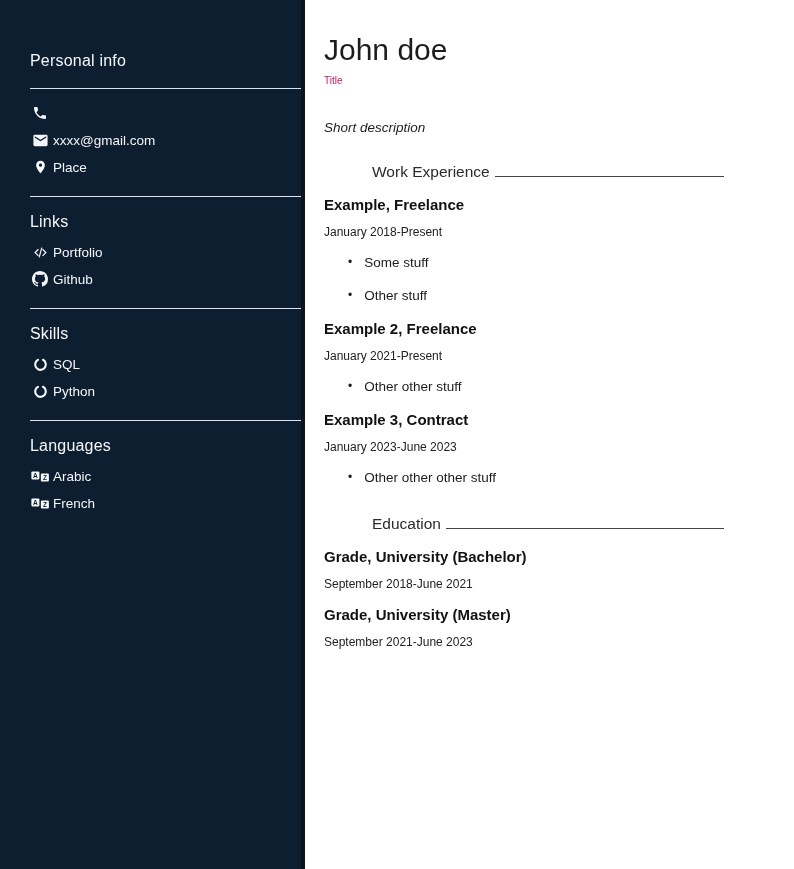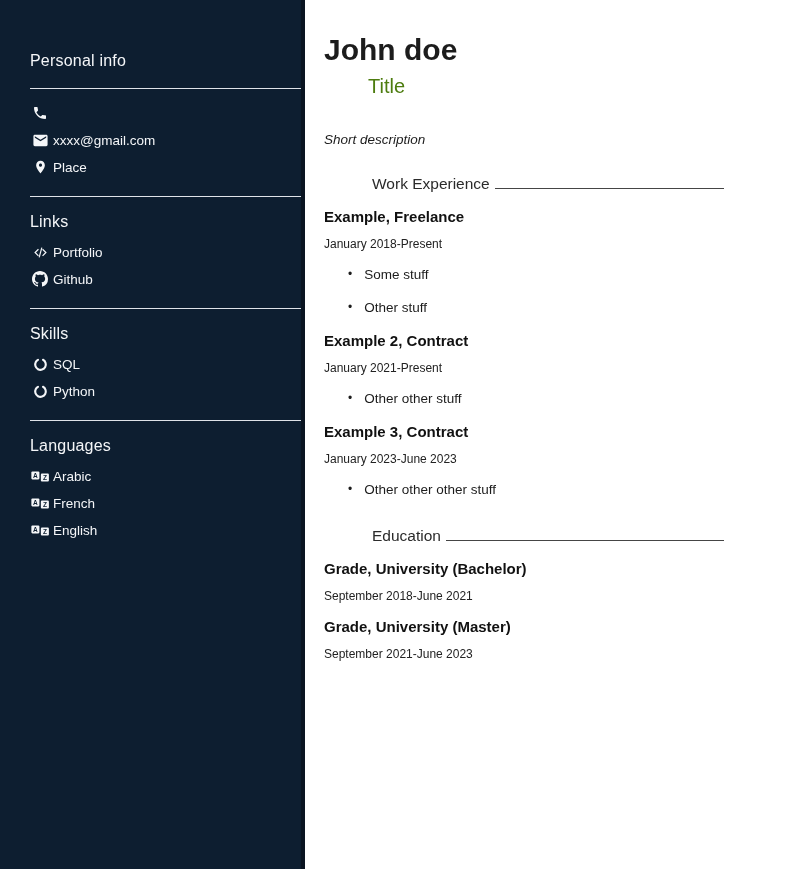--- a/index.html
+++ b/index.html
@@ -65,25 +65,25 @@
   .side-label{font-size:13.5px;color:var(--sidebar-text);}
 
   
   .content{
     flex:1;
     padding:33px 0 0 19px;
     background:var(--main-bg);
   }
   .name{
     font-size:30px;
-    font-weight:700;
+    font-weight:400;
     color:#1c1c1c;
     line-height:1.1;
   }
-  .subtitle{font-size:20px;margin-top:9px;color:#4d7c0f;margin-left:44px;}
+  .subtitle{font-size:10px;margin-top:9px;color:#be185d;}
   .desc{font-size:13.5px;margin-top:34px;color:#1c1c1c;font-style:italic;}
 
   .main-section{margin-top:28px;}
   .sec-head{
     display:flex;
     align-items:flex-end;
   }
   .sec-title{
     font-size:15.5px;
     font-weight:400;
@@ -215,31 +215,20 @@
           <div class="side-row">
             <span class="icon">
               <svg width="19" height="15" viewBox="0 0 26 20" fill="none">
                 <rect x="0.5" y="3" width="11" height="11" rx="1.5" fill="currentColor"></rect>
                 <text x="6" y="11.8" text-anchor="middle" font-family="Liberation Sans, sans-serif" font-size="9" font-weight="bold" fill="#0d1e30">A</text>
                 <rect x="13.5" y="6" width="11" height="11" rx="1.5" fill="currentColor"></rect>
                 <text x="19" y="14.8" text-anchor="middle" font-family="Liberation Sans, sans-serif" font-size="9" font-weight="bold" fill="#0d1e30">Z</text>
               </svg>
             </span>
             <span class="side-label">French</span>
-          </div>
-          <div class="side-row">
-            <span class="icon">
-              <svg width="19" height="15" viewBox="0 0 26 20" fill="none">
-                <rect x="0.5" y="3" width="11" height="11" rx="1.5" fill="currentColor"></rect>
-                <text x="6" y="11.8" text-anchor="middle" font-family="Liberation Sans, sans-serif" font-size="9" font-weight="bold" fill="#0d1e30">A</text>
-                <rect x="13.5" y="6" width="11" height="11" rx="1.5" fill="currentColor"></rect>
-                <text x="19" y="14.8" text-anchor="middle" font-family="Liberation Sans, sans-serif" font-size="9" font-weight="bold" fill="#0d1e30">Z</text>
-              </svg>
-            </span>
-            <span class="side-label">English</span>
           </div>
         </div>
       </section>
     </aside>
   <main class="content">
     <h1 class="name">John doe</h1>
     <div class="subtitle">Title</div>
     <div class="desc">Short description</div>
     <div id="main-sections">
         <section class="main-section">
@@ -249,21 +238,21 @@
           </div>
           <article class="entry">
             <h3 class="entry-title">Example, Freelance</h3>
             <div class="entry-date">January 2018-Present</div>
             <ul class="bullets">
               <li>Some stuff</li>
               <li>Other stuff</li>
             </ul>
           </article>
           <article class="entry">
-            <h3 class="entry-title">Example 2, Contract</h3>
+            <h3 class="entry-title">Example 2, Freelance</h3>
             <div class="entry-date">January 2021-Present</div>
             <ul class="bullets">
               <li>Other other stuff</li>
             </ul>
           </article>
           <article class="entry">
             <h3 class="entry-title">Example 3, Contract</h3>
             <div class="entry-date">January 2023-June 2023</div>
             <ul class="bullets">
               <li>Other other other stuff</li>

